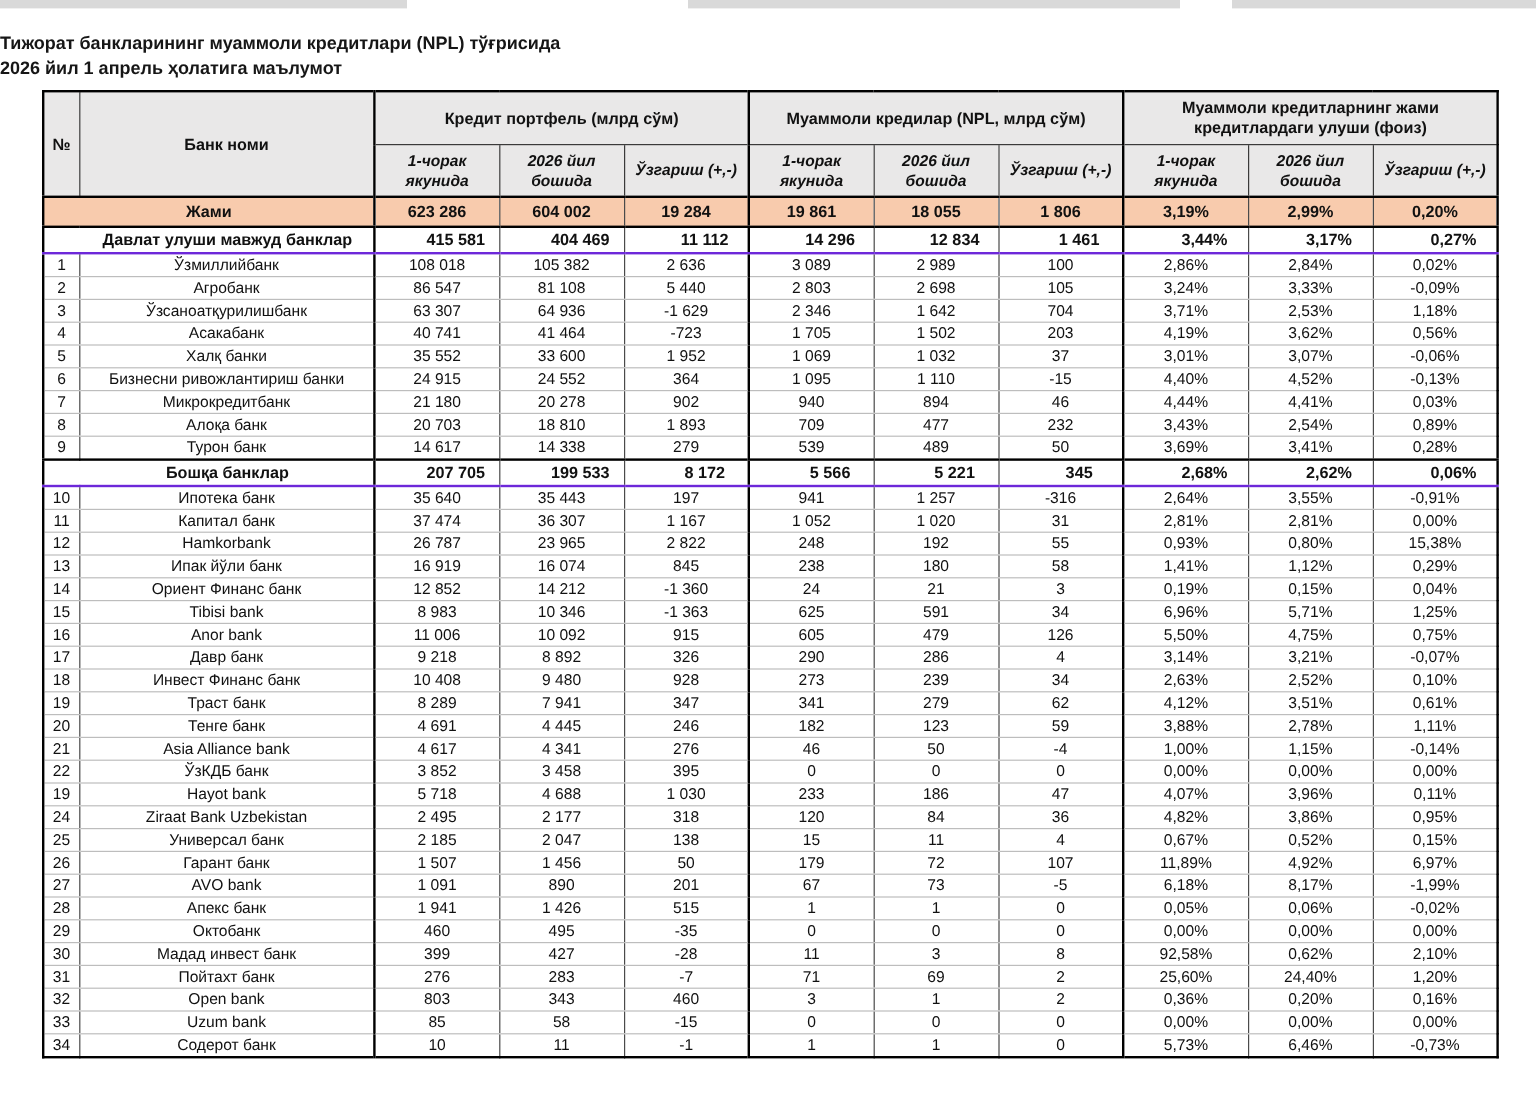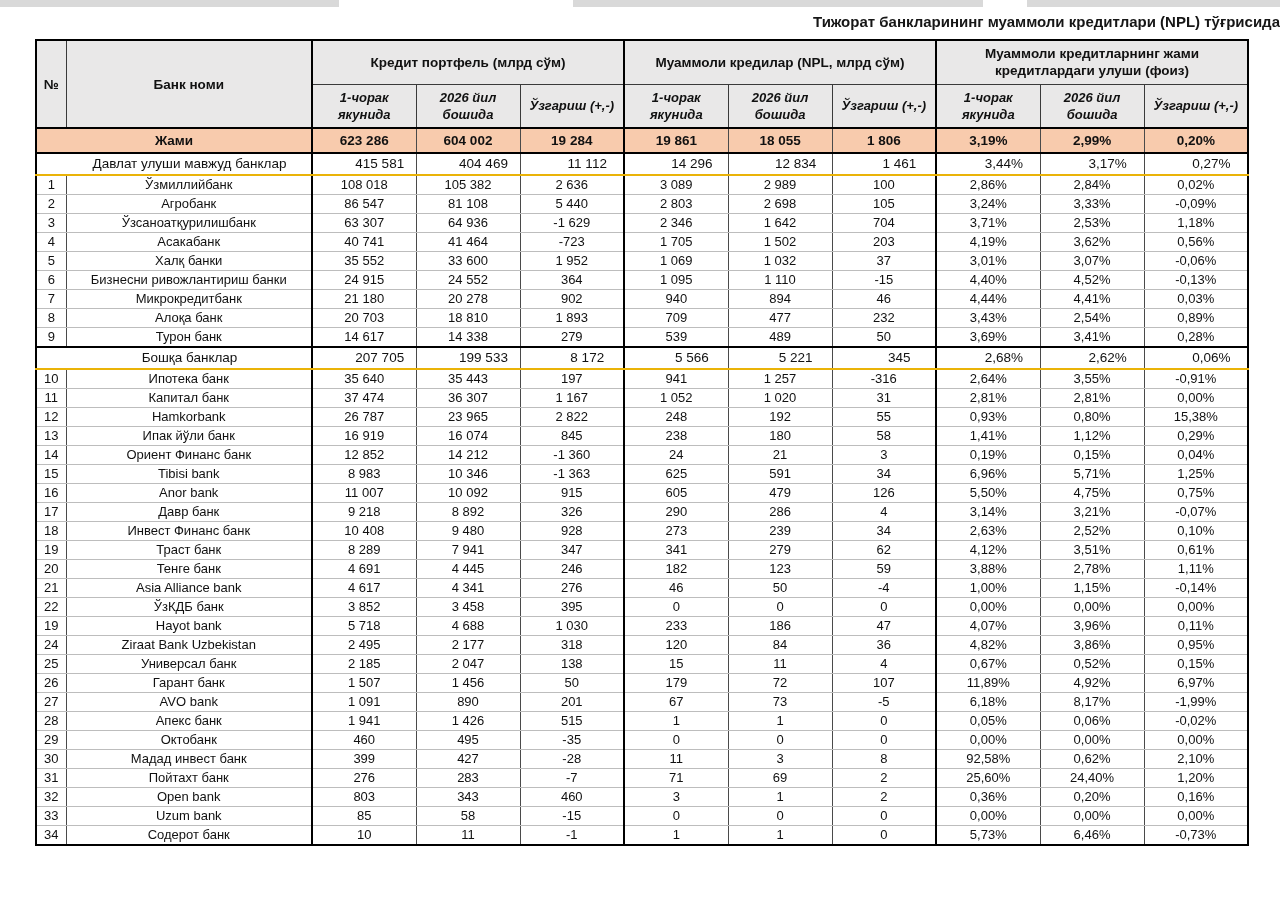--- a/index.html
+++ b/index.html
@@ -8,21 +8,21 @@
     font-family:"Liberation Sans", sans-serif; color:#111;
     -webkit-font-smoothing:antialiased;
   }
   .top-strip {
     height:7px; width:100%;
     background:linear-gradient(to right,
       #d9d9d9 0 26.5%, #ffffff 26.5% 44.8%,
       #d9d9d9 44.8% 76.8%, #ffffff 76.8% 80.2%,
       #d9d9d9 80.2% 100%);
   }
-  .title-block { text-align:right; margin-top:4px; }
+  .title-block { text-align:left; margin-top:19px; }
   .title-line { font-weight:bold; font-size:15px; line-height:21px; color:#161616; }
 
   .tbl-wrap { margin:7px 34px 0 35px; }
   table.npl {
     border-collapse:collapse; table-layout:fixed; width:1211px;
     border:2px solid #000; font-size:13px;
   }
   th, td { overflow:hidden; }
 
   
@@ -47,31 +47,32 @@
   tbody td.c-num { border-left:none; }
 
   tr.r-total { height:25px; }
   tr.r-total td {
     background:var(--total-bg,#f8cbad);
     font-weight:bold; font-size:13.5px;
     border-top:2px solid #000; border-bottom:2px solid #000;
   }
   tr.r-group { height:22px; }
   tr.r-group td {
-    font-weight:normal; font-size:13.5px;
-    border-top:2px solid #000; border-bottom:2px solid #eab308;padding-left:34px;
+    font-weight:bold; font-size:13.5px;
+    border-top:2px solid #000; border-bottom:2px solid #6d28d9;padding-left:34px;
   }
 </style>
 </head>
 <body>
 
 <div class="top-strip"></div>
 
 <div class="title-block">
   <div class="title-line">Тижорат банкларининг муаммоли кредитлари (NPL) тўғрисида</div>
+  <div class="title-line">2026 йил 1 апрель ҳолатига маълумот</div>
 </div>
 
 <div class="tbl-wrap">
   <table class="npl">
     <colgroup>
       <col style="width:30px">
       <col style="width:246px">
       <col style="width:104px">
         <col style="width:104px">
         <col style="width:104px">
@@ -330,21 +331,21 @@
           <td class="c-val grp-start">625</td>
           <td class="c-val">591</td>
           <td class="c-val">34</td>
           <td class="c-val grp-start">6,96%</td>
           <td class="c-val">5,71%</td>
           <td class="c-val">1,25%</td>
         </tr>
         <tr class="r-bank">
           <td class="c-num">16</td>
           <td class="c-name">Anor bank</td>
-          <td class="c-val grp-start">11 007</td>
+          <td class="c-val grp-start">11 006</td>
           <td class="c-val">10 092</td>
           <td class="c-val">915</td>
           <td class="c-val grp-start">605</td>
           <td class="c-val">479</td>
           <td class="c-val">126</td>
           <td class="c-val grp-start">5,50%</td>
           <td class="c-val">4,75%</td>
           <td class="c-val">0,75%</td>
         </tr>
         <tr class="r-bank">

